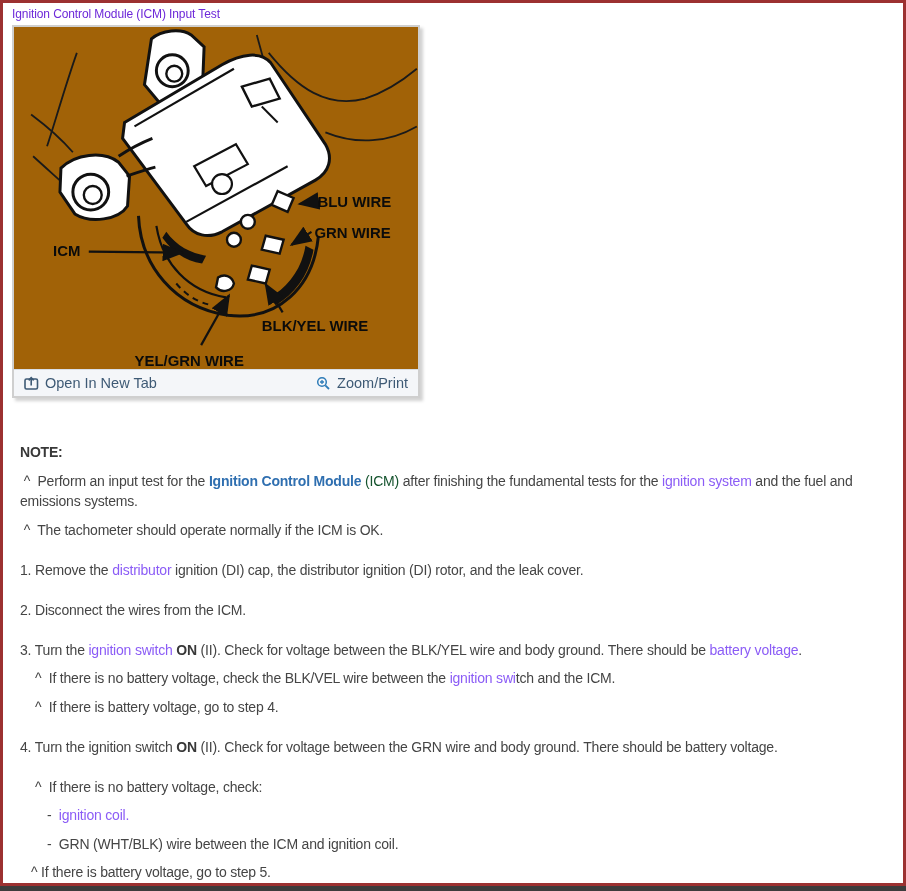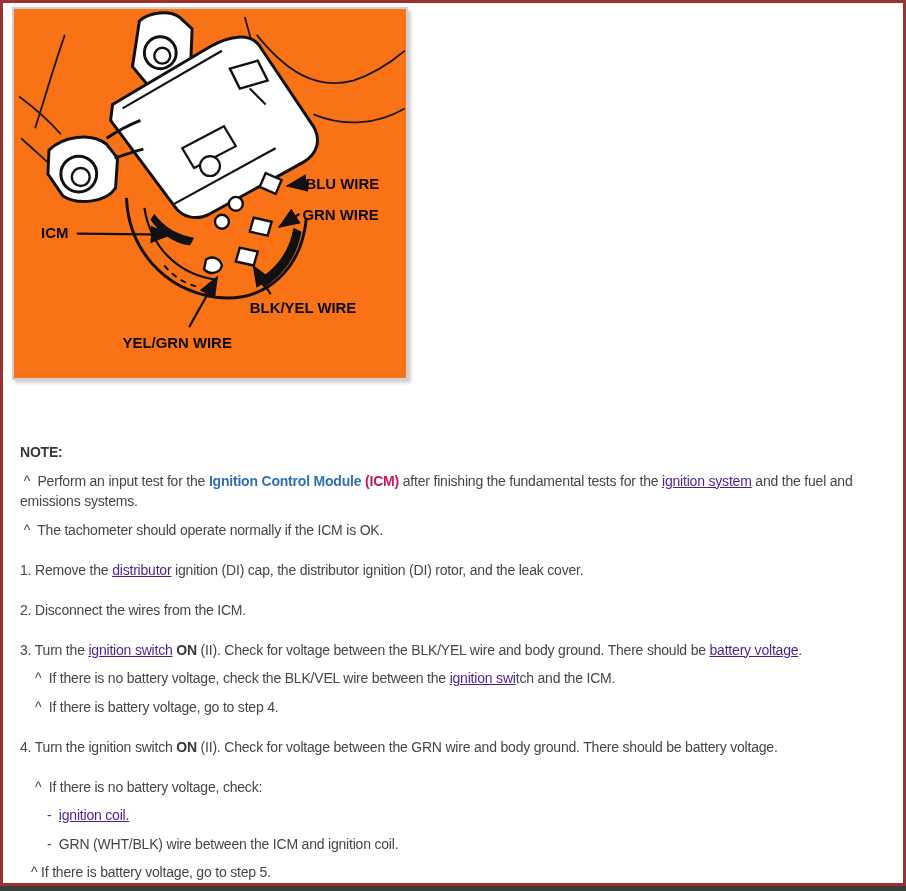--- a/index.html
+++ b/index.html
@@ -10,23 +10,24 @@
   }
   .page{
     box-sizing:border-box;width:906px;height:886px;
     border:3px solid #9c3131;background:#fff;position:relative;overflow:hidden;
   }
   .bottom-strip{width:906px;height:5px;background:#3c3c3c;}
   .title{
     position:absolute;left:9px;top:4px;font-size:12px;color:#6d28d9;letter-spacing:-0.1px;
   }
   .frame{
-    position:absolute;left:9px;top:4px;width:392px;height:369px;
-    border:2px solid #cfcfcf;background:#f97316;
+    position:absolute;left:9px;top:22px;width:392px;height:369px;
+    border:2px solid #cfcfcf;background:#a16207;
     box-shadow:3px 3px 3px rgba(0,0,0,0.18);
+    padding-left:12px;
   }
   .diagram{display:block;width:392px;height:340px;}
   .frame-footer{
     position:absolute;left:0;right:0;bottom:0;height:27px;
     background:#f4f6f9;border-top:1px solid #d9dee5;
     display:flex;align-items:center;justify-content:space-between;
     padding:0 10px;box-sizing:border-box;
   }
   .flink{
     display:flex;align-items:center;gap:6px;
@@ -36,23 +37,23 @@
   .content{
     position:absolute;left:9px;width:884px;top:431px;
     font-size:14px;letter-spacing:-0.2px;line-height:20.5px;color:#454545;
   }
   .block{margin:0 0 19.5px 0;}
   .content p{margin:8px;white-space:pre-wrap;}
   .content p.ind-sub{padding-left:15px;}
   .content p.ind-dash{padding-left:27px;}
   .content p.ind-subsmall{padding-left:11px;}
   a{text-decoration:none;cursor:pointer;}
-  .lnk{color:#4c1d95;text-decoration:underline;}
+  .lnk{color:#8b5cf6;}
   .lnkb{color:#2f6fb0;font-weight:bold;}
-  .lnkd{color:#be185d;font-weight:bold;}
+  .lnkd{color:#14532d;font-weight:normal;}
   .bld{font-weight:bold;color:#383838;}
 </style>
 </head>
 <body>
 
 <div class="page">
 
   <div class="title">Ignition Control Module (ICM) Input Test</div>
 
   <div class="frame">
@@ -123,20 +124,38 @@
 
       <g font-family="Liberation Sans, sans-serif" font-size="15" font-weight="bold" fill="#0b0b0b">
         <text x="292" y="181">BLU WIRE</text>
         <text x="289" y="212">GRN WIRE</text>
         <text x="26" y="230">ICM</text>
         <text x="236" y="306">BLK/YEL WIRE</text>
         <text x="108" y="341">YEL/GRN WIRE</text>
       </g>
     </svg>
 
+    <div class="frame-footer">
+      <a class="flink">
+        <svg width="15" height="14" viewBox="0 0 15 14">
+          <rect x="1" y="3" width="12.5" height="10" rx="1.5" fill="none" stroke="#3e5a75" stroke-width="1.6"></rect>
+          <path d="M7.2,9.5 L7.2,2" stroke="#3e5a75" stroke-width="1.6" fill="none"></path>
+          <path d="M4.7,4.4 L7.2,1.6 L9.7,4.4" stroke="#3e5a75" stroke-width="1.6" fill="none"></path>
+        </svg>
+        <span>Open In New Tab</span>
+      </a>
+      <a class="flink">
+        <svg width="15" height="15" viewBox="0 0 15 15">
+          <circle cx="6" cy="6" r="4.3" fill="none" stroke="#2e7cb8" stroke-width="1.5"></circle>
+          <path d="M6,4 L6,8 M4,6 L8,6" stroke="#2e7cb8" stroke-width="1.3" fill="none"></path>
+          <path d="M9.3,9.3 L13,13" stroke="#2e7cb8" stroke-width="1.8" fill="none"></path>
+        </svg>
+        <span>Zoom/Print</span>
+      </a>
+    </div>
   </div>
 
   <div class="content" id="content">
       <div class="block">
         <p class="ind-none"><span class="bld">NOTE:</span></p>
         <p class="ind-none"><span class="txt"> ^  Perform an input test for the </span><a class="lnkb">Ignition Control Module </a><a class="lnkd">(ICM)</a><span class="txt"> after finishing the fundamental tests for the </span><a class="lnk">ignition system</a><span class="txt"> and the fuel and emissions systems.</span></p>
         <p class="ind-none"><span class="txt"> ^  The tachometer should operate normally if the ICM is OK.</span></p>
       </div>
       <div class="block">
         <p class="ind-none"><span class="txt">1. Remove the </span><a class="lnk">distributor</a><span class="txt"> ignition (DI) cap, the distributor ignition (DI) rotor, and the leak cover.</span></p>

